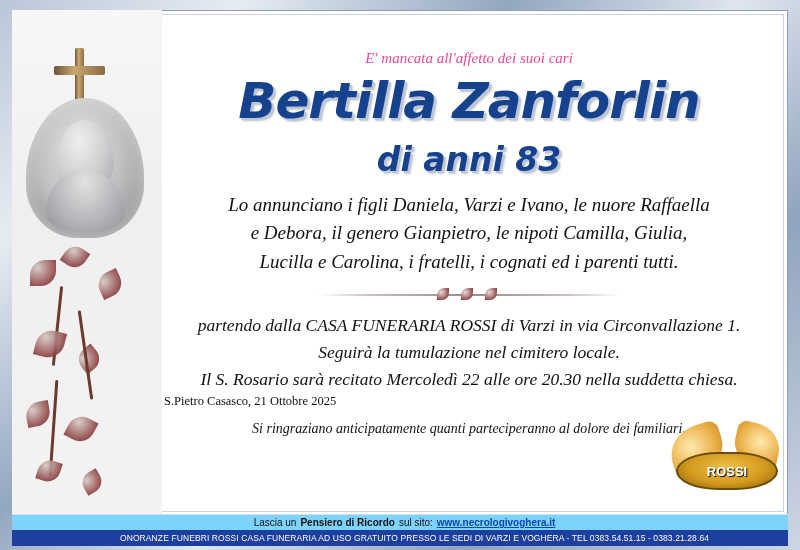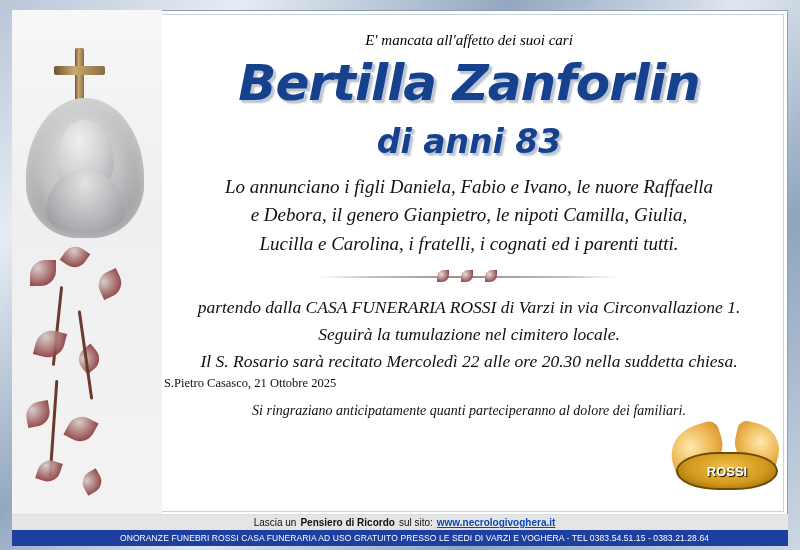--- a/index.html
+++ b/index.html
@@ -77,21 +77,21 @@
   .stem{
     position:absolute;background:#6b3a2c;border-radius:2px;
   }
 
   
   .content{
     position:absolute;left:160px;top:18px;right:22px;bottom:40px;
     text-align:center;
   }
   .line-pre{
-    font-size:15px;color:#000000;font-style:italic;margin-top:14px;
+    font-size:15px;color:#ec4899;font-style:italic;margin-top:32px;
   }
   .name{
     font-family:"DejaVu Sans", sans-serif;
     font-weight:bold;font-style:italic;
     font-size:50px;line-height:1.05;
     color:#16418c;
     margin-top:8px;
     text-shadow:2px 2px 0 #b9c6dc, 3px 3px 2px rgba(0,0,0,.25);
     letter-spacing:-1px;
   }
@@ -122,21 +122,21 @@
   .place-date{
     font-size:12.5px;color:#111;text-align:left;margin-top:1px;margin-left:4px;
   }
   .thanks{
     font-size:14px;color:#111;margin-top:12px;font-style:italic;
   }
 
   
   .promo{
     position:absolute;left:12px;right:12px;bottom:20px;height:15px;
-    background:#e5e5e5;
+    background:#7dd3fc;
     font-family:"Liberation Sans", sans-serif;
     font-size:10px;color:#111;
     display:flex;align-items:center;justify-content:center;gap:4px;
     border-top:1px solid #d8dee7;
     padding-left:9px;
   }
   .promo b{font-weight:bold;}
   .promo a{color:#0b46b5;text-decoration:underline;font-weight:bold;}
   .footer{
     position:absolute;left:12px;right:12px;bottom:4px;height:16px;
@@ -206,21 +206,21 @@
 
   <div class="content">
 
     <div class="line-pre">E' mancata all'affetto dei suoi cari</div>
 
     <div class="name">Bertilla Zanforlin</div>
 
     <div class="age">di anni 83</div>
 
     <div class="announce">
-      <div>Lo annunciano i figli Daniela, Fabio e Ivano, le nuore Raffaella</div>
+      <div>Lo annunciano i figli Daniela, Varzi e Ivano, le nuore Raffaella</div>
       <div>e Debora, il genero Gianpietro, le nipoti Camilla, Giulia,</div>
       <div>Lucilla e Carolina, i fratelli, i cognati ed i parenti tutti.</div>
     </div>
 
     <div class="divider">
       <div class="bar"></div>
       <div class="bud" style="left:118px;"></div>
       <div class="bud" style="left:142px;"></div>
       <div class="bud" style="left:166px;"></div>
     </div>

